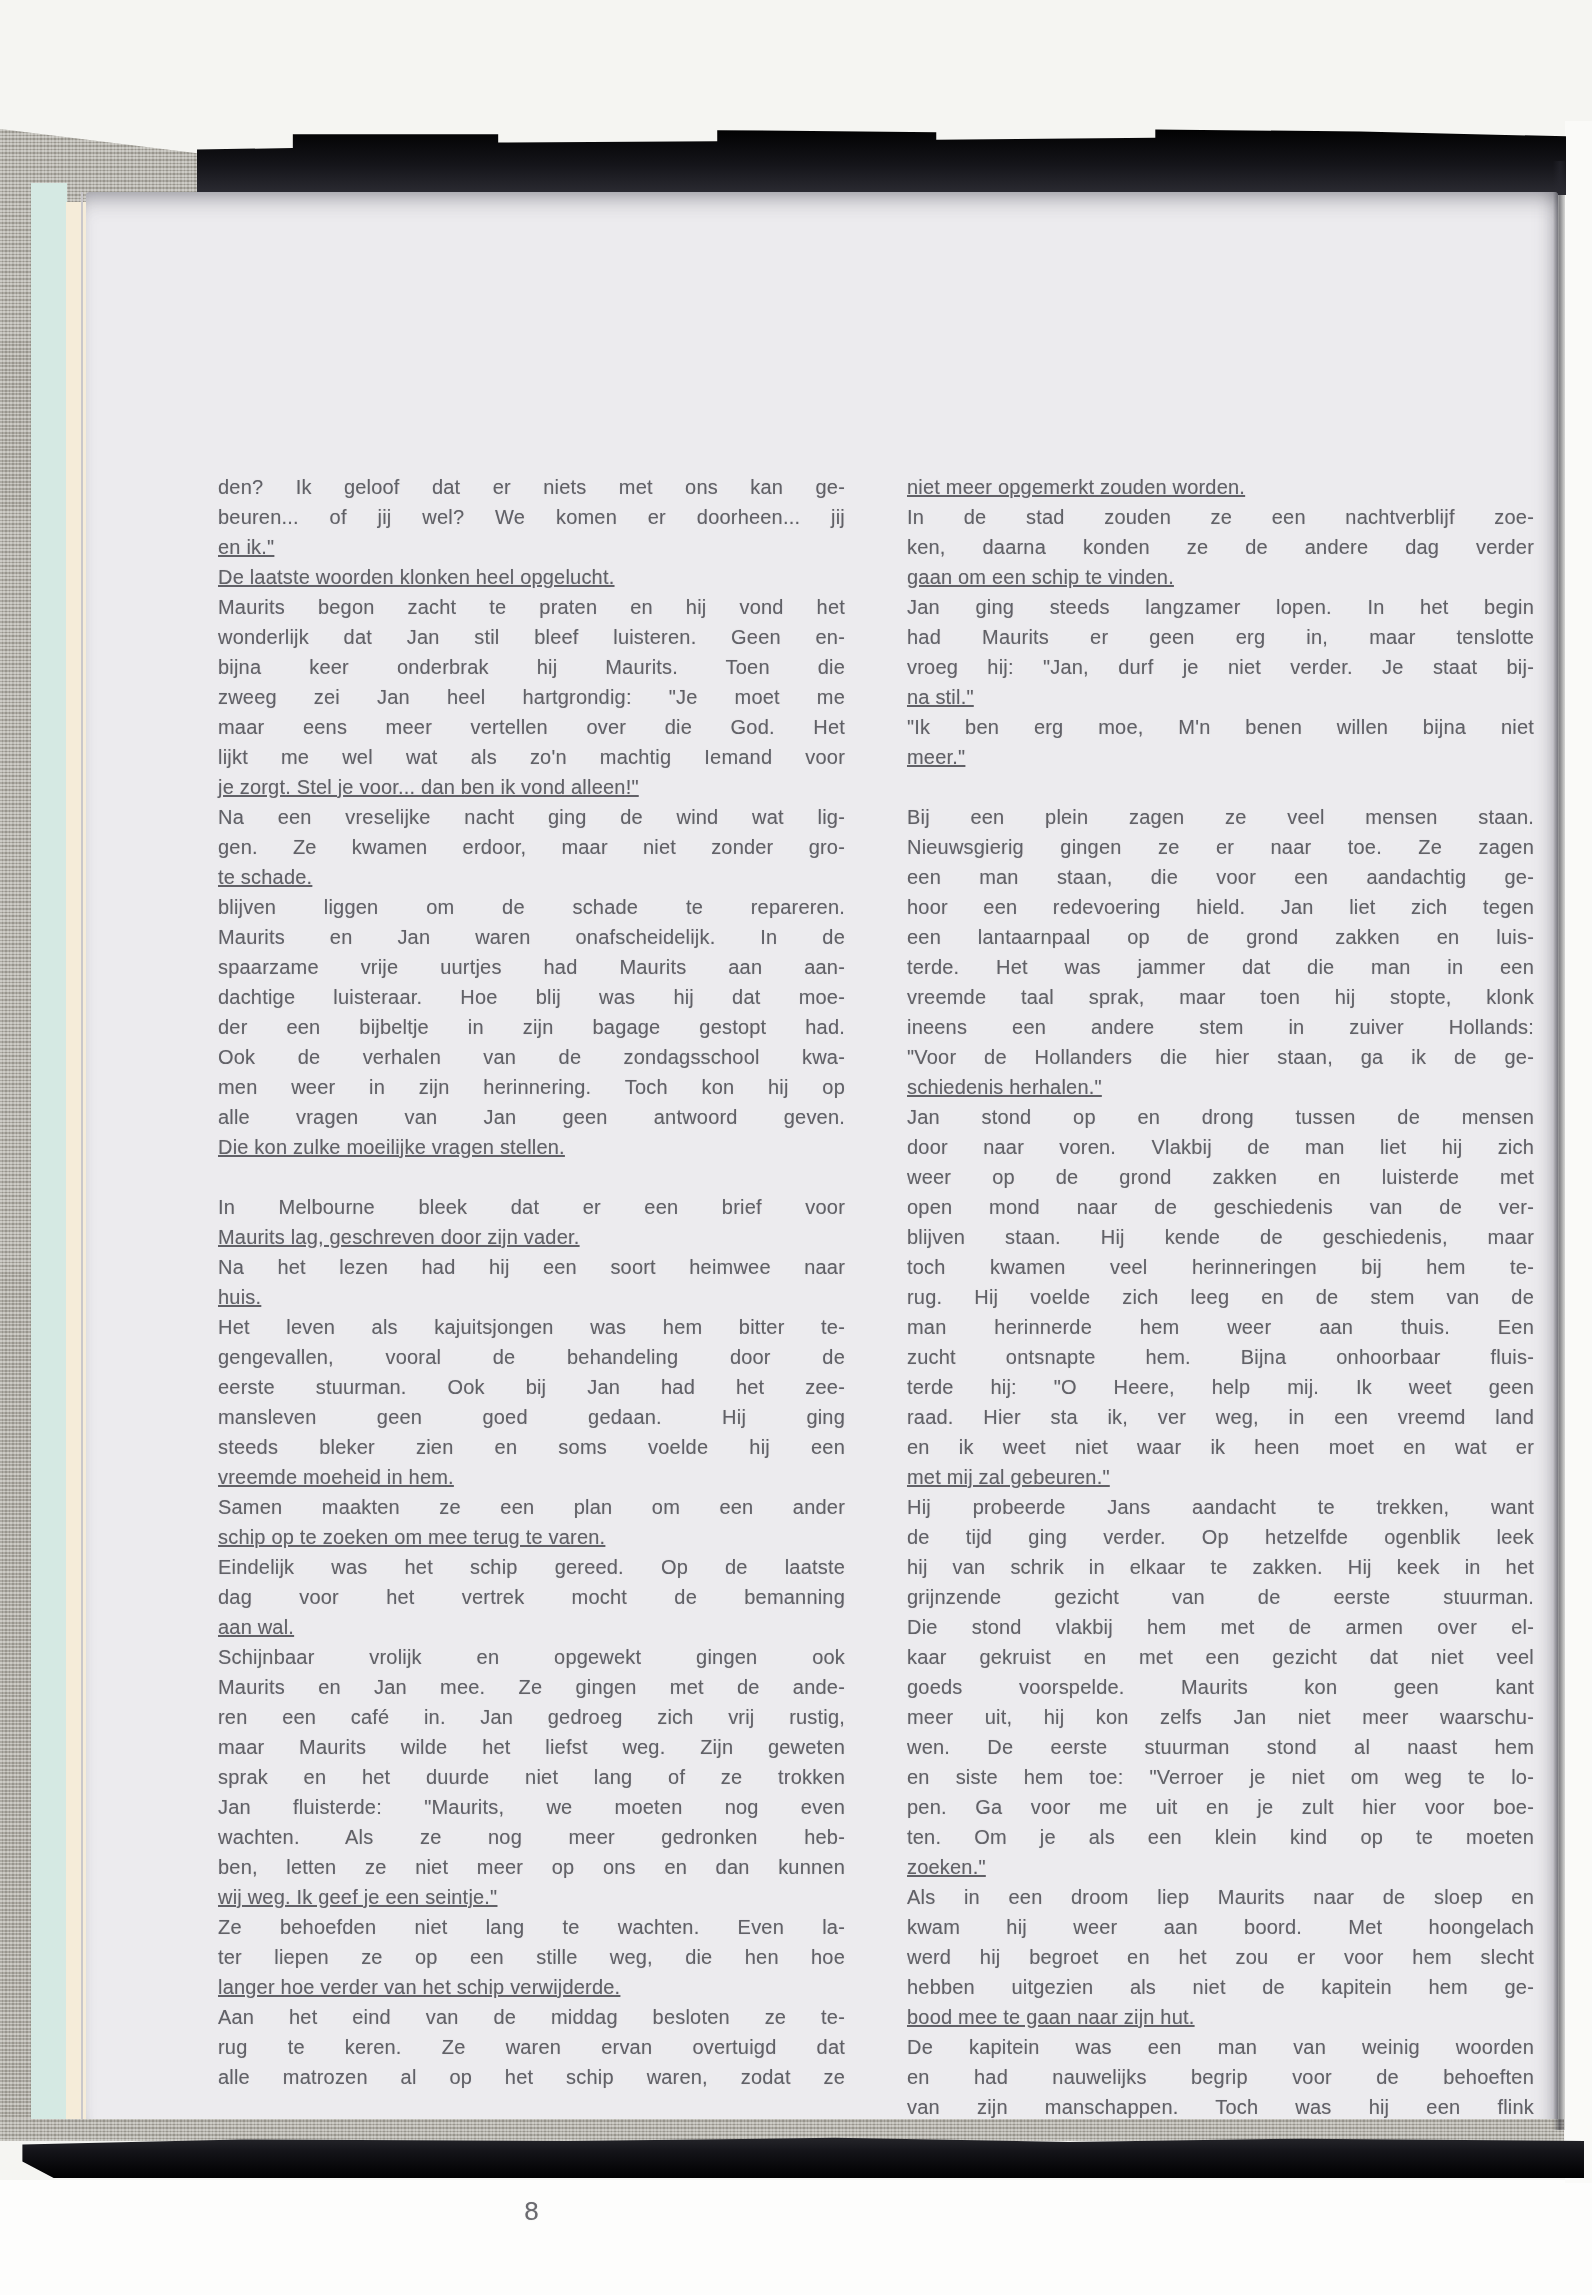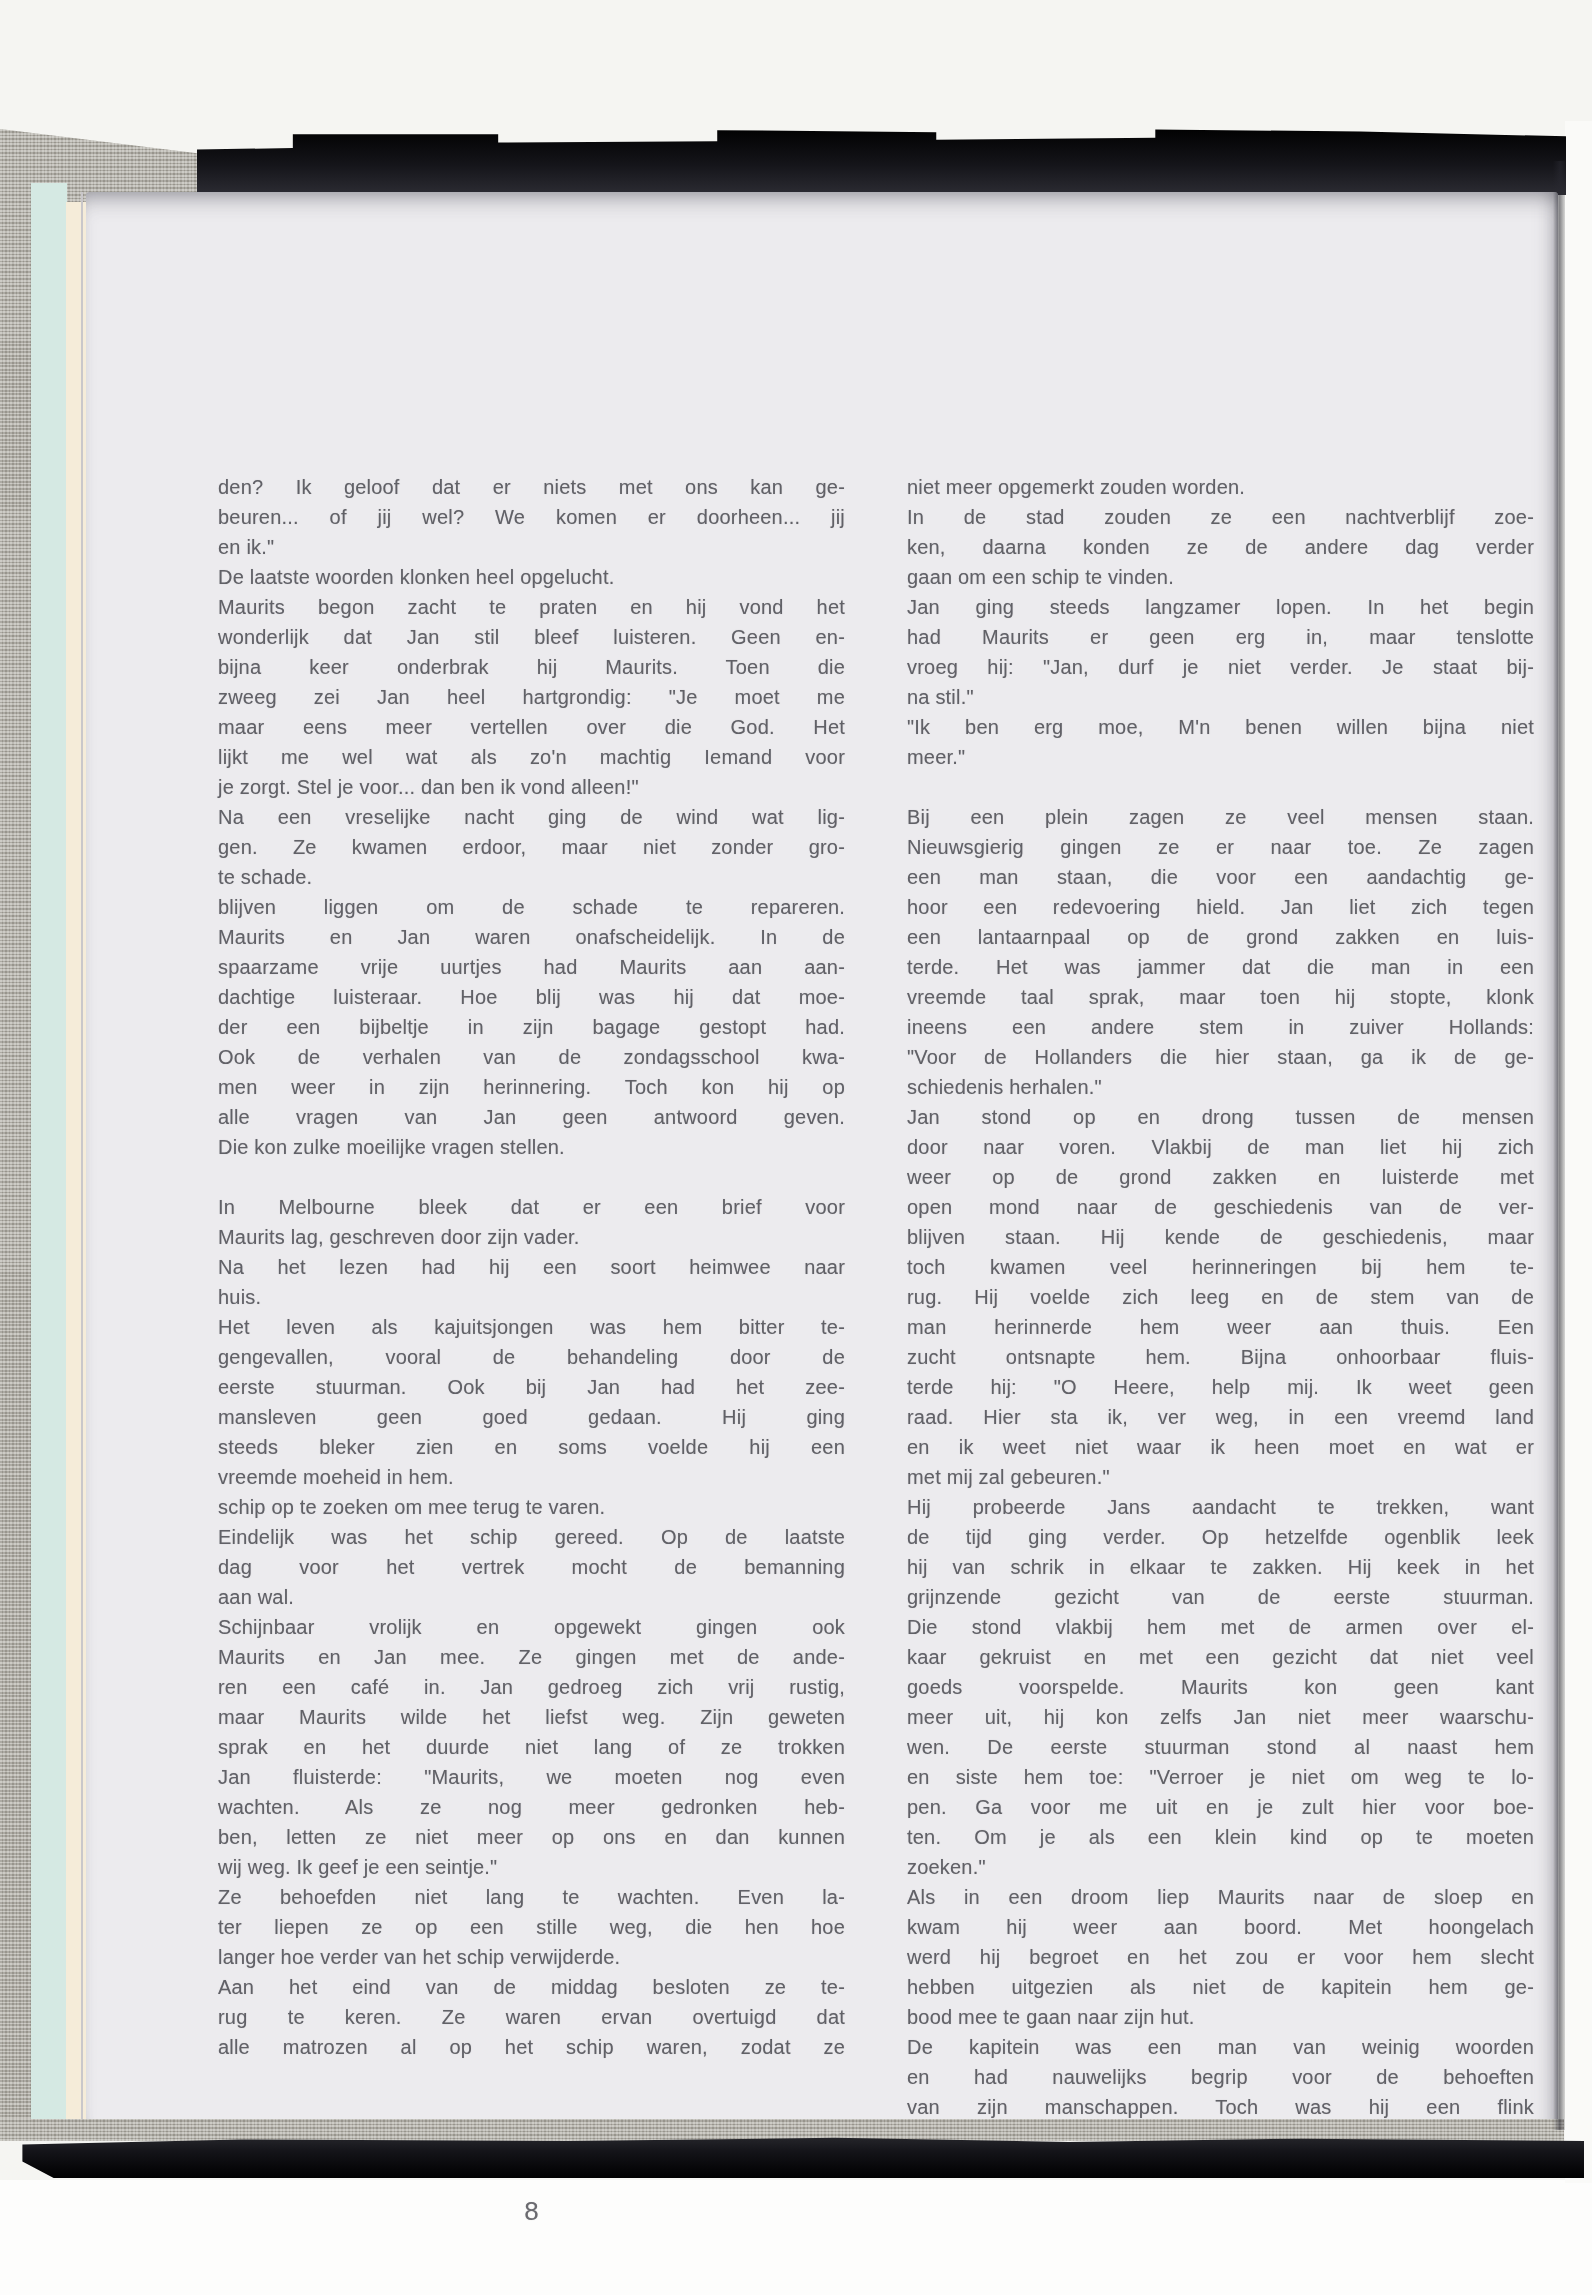--- a/index.html
+++ b/index.html
@@ -58,21 +58,21 @@
   .col{
     position:absolute;top:280px;width:627px;
     font-size:20px;line-height:30px;letter-spacing:0.2px;color:var(--text);
     text-shadow:0 0 0.9px rgba(97,97,103,.35);
   }
   .col-left{left:132px;}   
   .col-right{left:821px;}  
   .block{margin:0;}
   .block.gap{margin-top:30px;}
   .line{text-align:justify;text-align-last:justify;height:30px;overflow:visible;white-space:nowrap;}
-  .line.last{text-align-last:left;}
+  .line.last{text-align-last:left;text-decoration:underline;}
   .pagenum{
     position:absolute;left:132px;top:1812px;width:627px;text-align:center;
     font-size:26px;color:#6b6b70;text-shadow:0 0 0.9px rgba(97,97,103,.35);
   }
 </style>
 </head>
 <body>
 
 <div class="bottom-backdrop"></div>
 <div class="right-backdrop"></div>
@@ -130,20 +130,21 @@
         </div>
         <div class="block">
           <div class="line">Het leven als kajuitsjongen was hem bitter te-</div>
           <div class="line">gengevallen, vooral de behandeling door de</div>
           <div class="line">eerste stuurman. Ook bij Jan had het zee-</div>
           <div class="line">mansleven geen goed gedaan. Hij ging</div>
           <div class="line">steeds bleker zien en soms voelde hij een</div>
           <div class="line last">vreemde moeheid in hem.</div>
         </div>
         <div class="block">
+          <div class="line">Samen maakten ze een plan om een ander</div>
           <div class="line last">schip op te zoeken om mee terug te varen.</div>
         </div>
         <div class="block">
           <div class="line">Eindelijk was het schip gereed. Op de laatste</div>
           <div class="line">dag voor het vertrek mocht de bemanning</div>
           <div class="line last">aan wal.</div>
         </div>
         <div class="block">
           <div class="line">Schijnbaar vrolijk en opgewekt gingen ook</div>
           <div class="line">Maurits en Jan mee. Ze gingen met de ande-</div>

